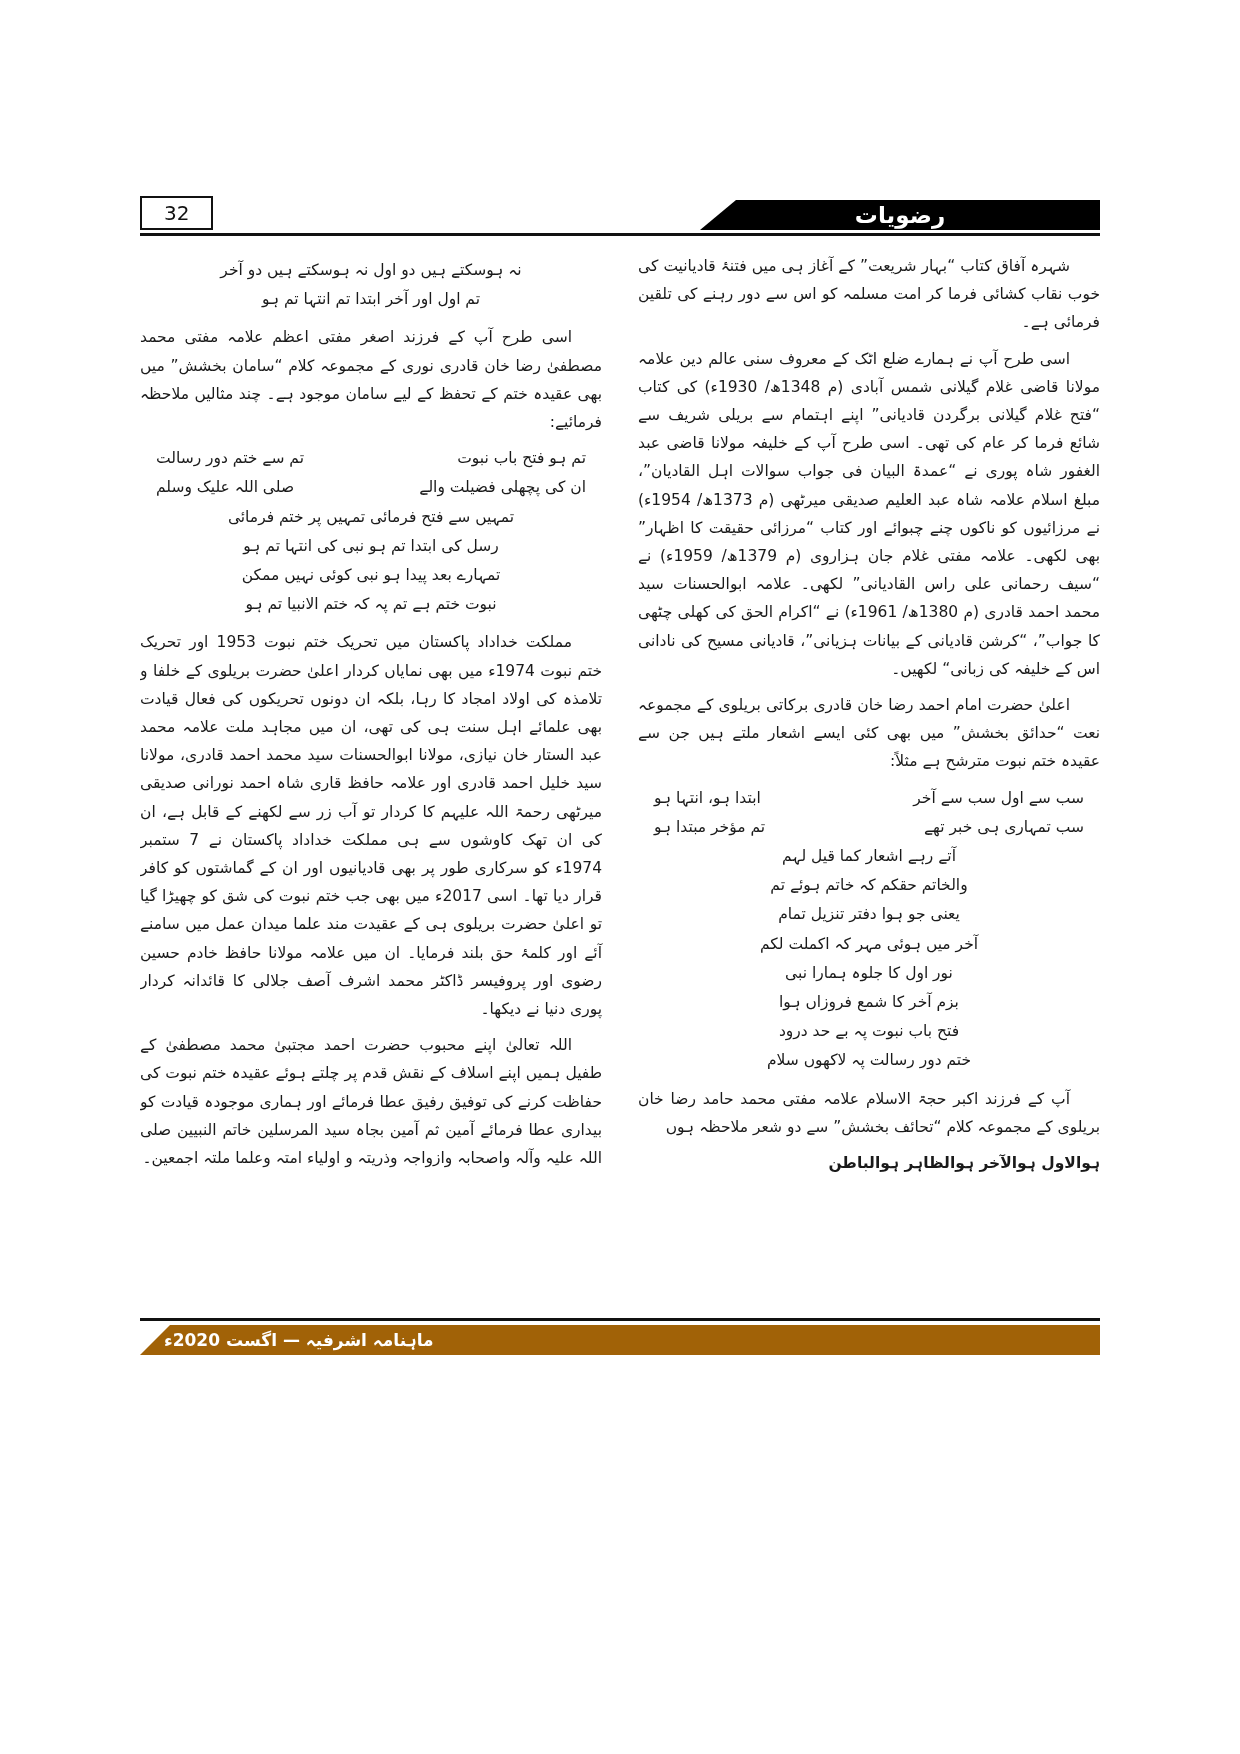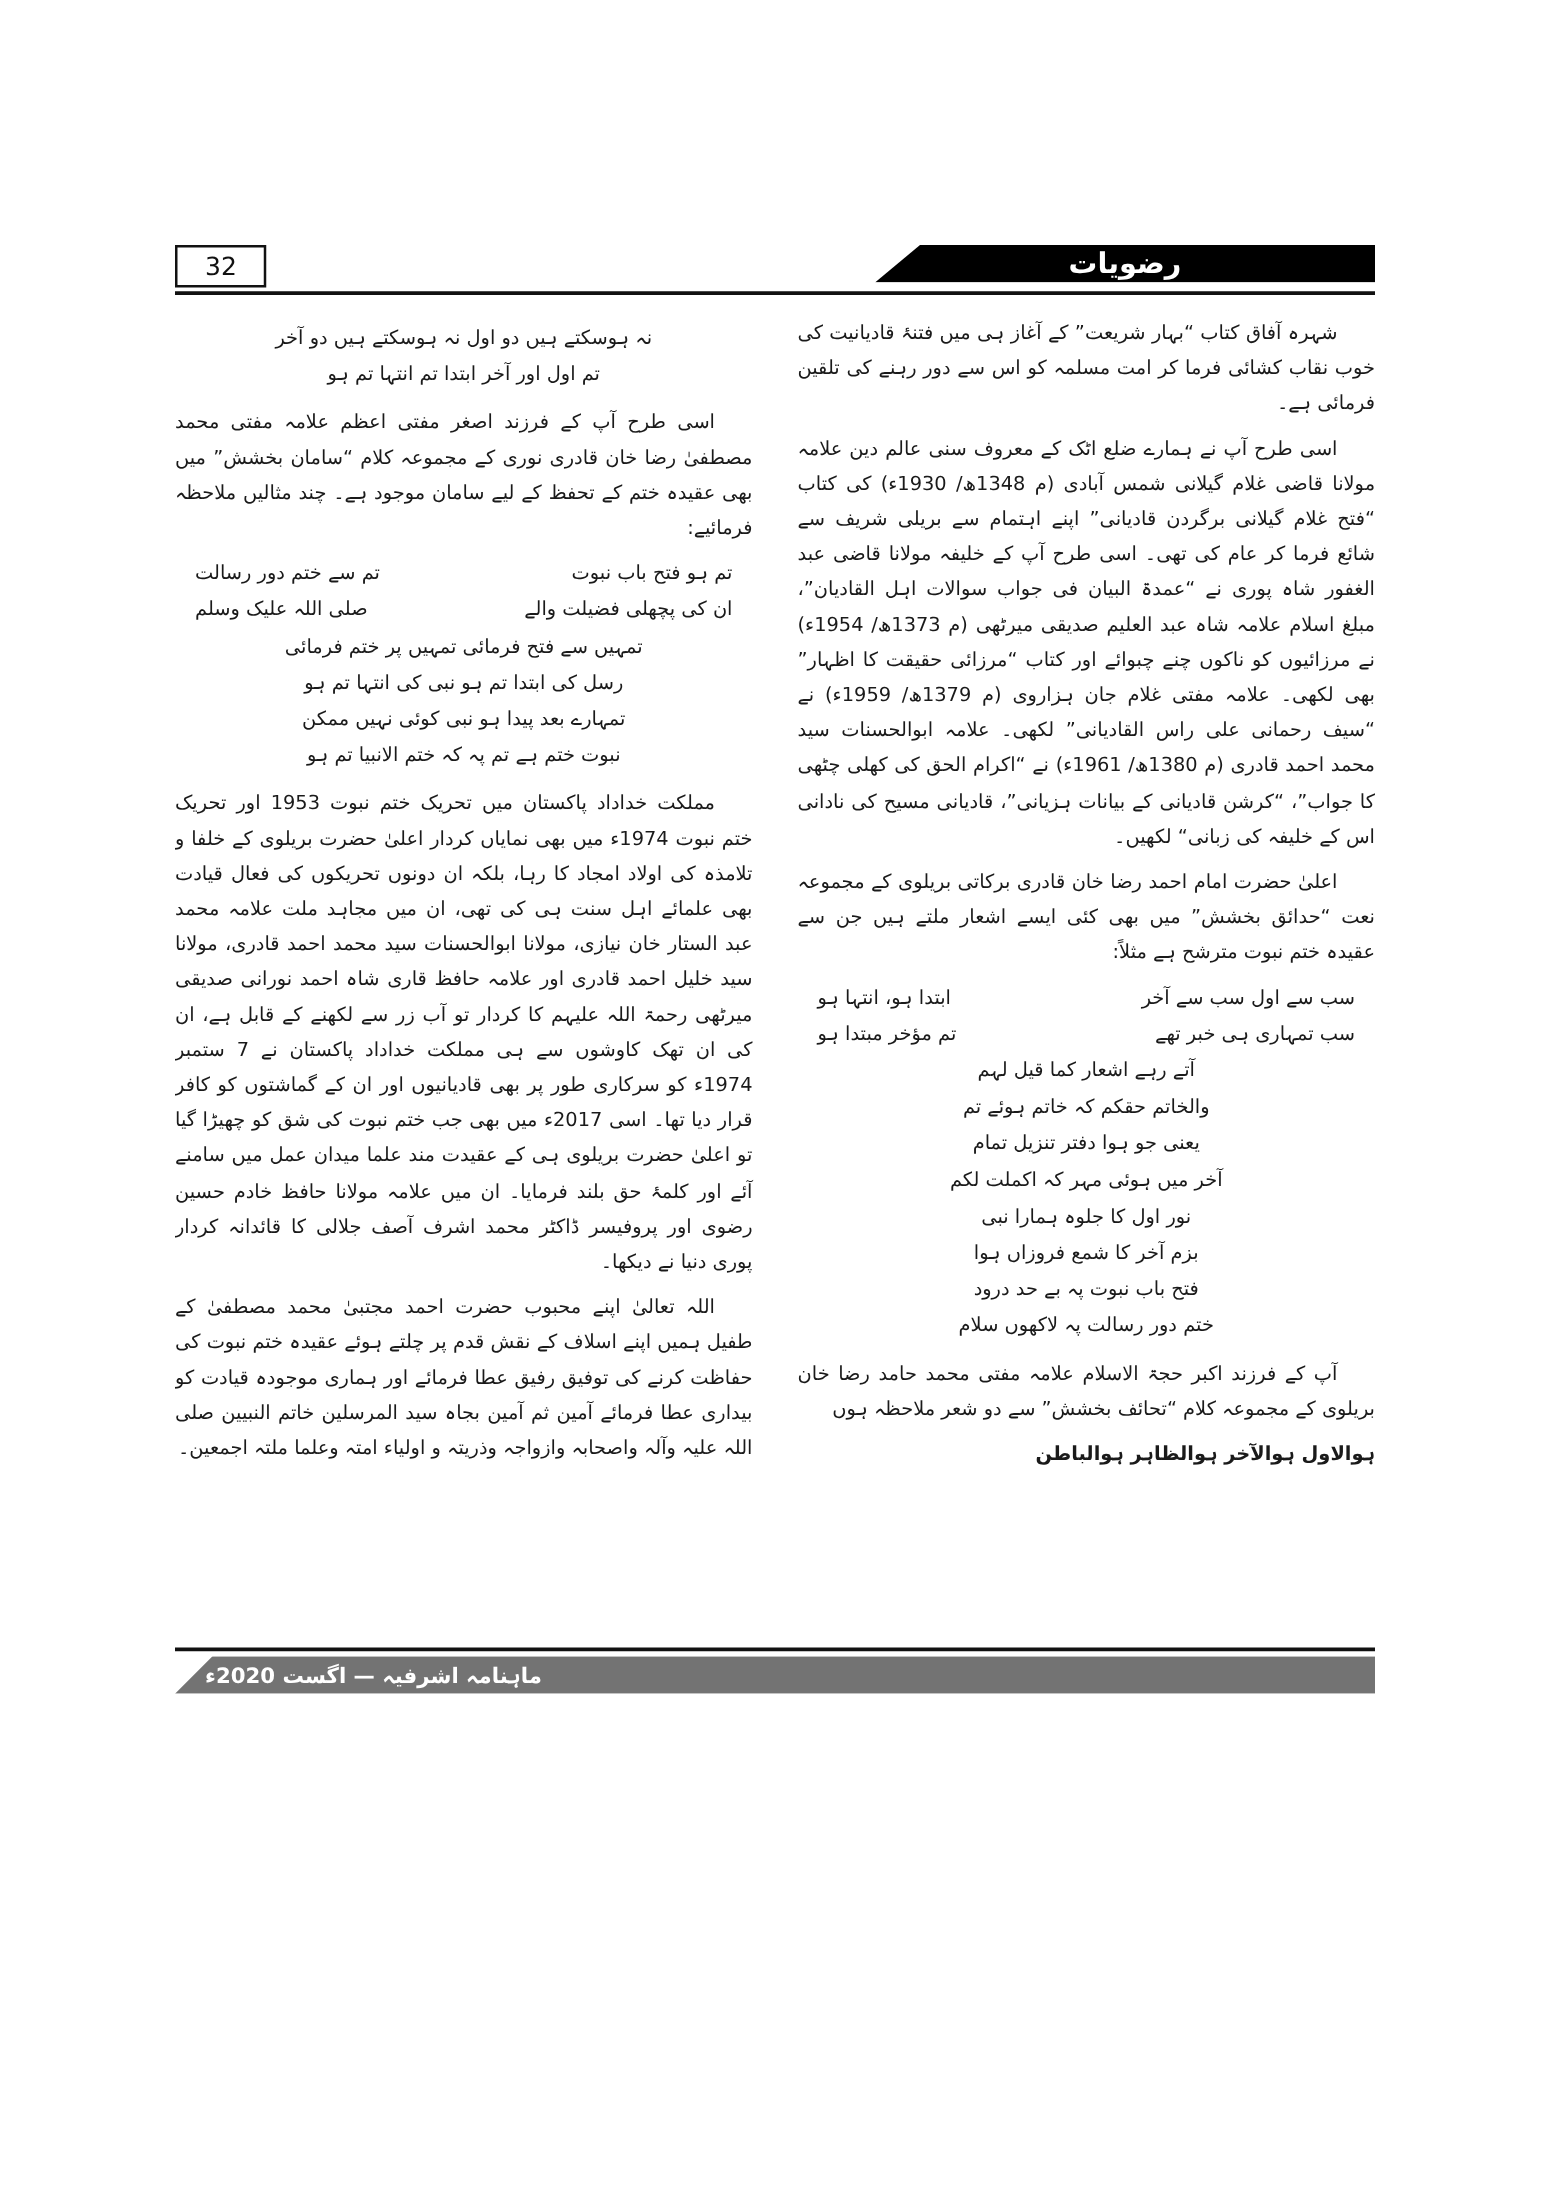--- a/index.html
+++ b/index.html
@@ -13,20 +13,21 @@
     padding: 196px 140px 0 140px;
     direction: rtl;
     font-family: "DejaVu Sans", sans-serif;
     color: #1a1a1a;
   }
   
   .page-header {
     display: flex;
     direction: ltr;
     justify-content: space-between;
+    align-items: flex-end;
     margin-bottom: 2px;
   }
   .page-number-box {
     border: 2px solid #111;
     padding: 1px 22px;
     font-size: 20px;
     line-height: 28px;
     color: #111;
     direction: ltr;
   }
@@ -86,21 +87,21 @@
     left: 140px;
     right: 140px;
     top: 1318px;
   }
   .footer-rule {
     border-top: 3px solid #111;
     margin-bottom: 4px;
   }
   .footer-banner {
     direction: ltr;
-    background: #737373;
+    background: #a16207;
     color: #fff;
     height: 30px;
     display: flex;
     align-items: center;
     padding-left: 24px;
     clip-path: polygon(0 100%, 30px 0, 100% 0, 100% 100%);
     font-size: 17px;
     font-weight: bold;
   }
 </style>

